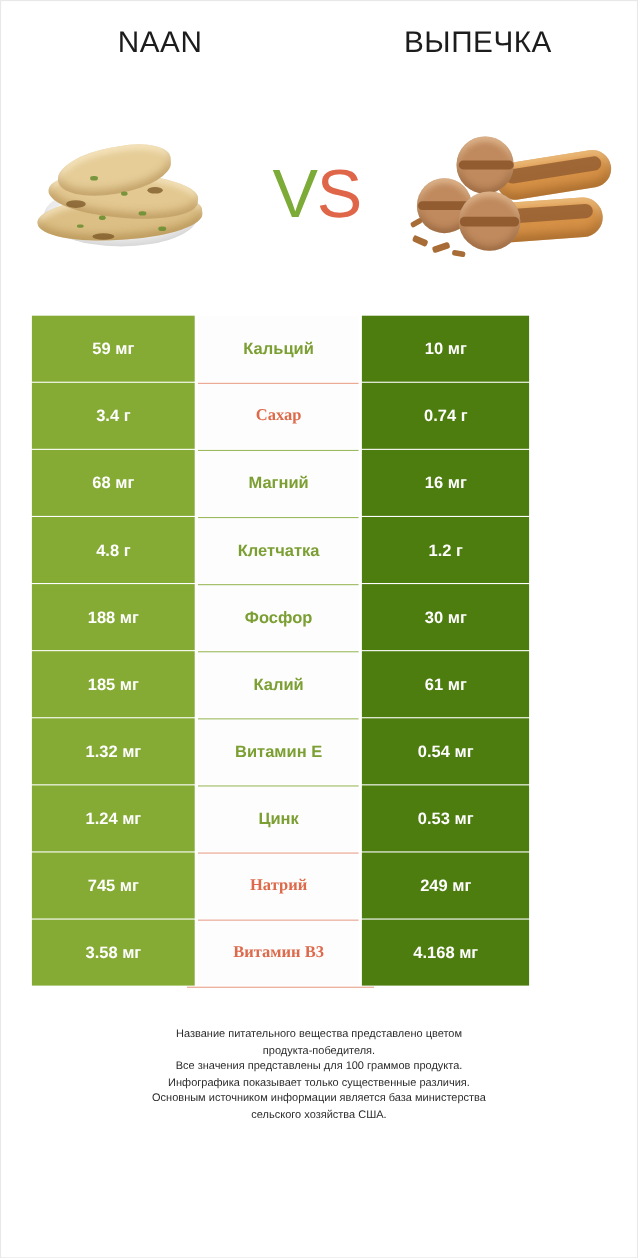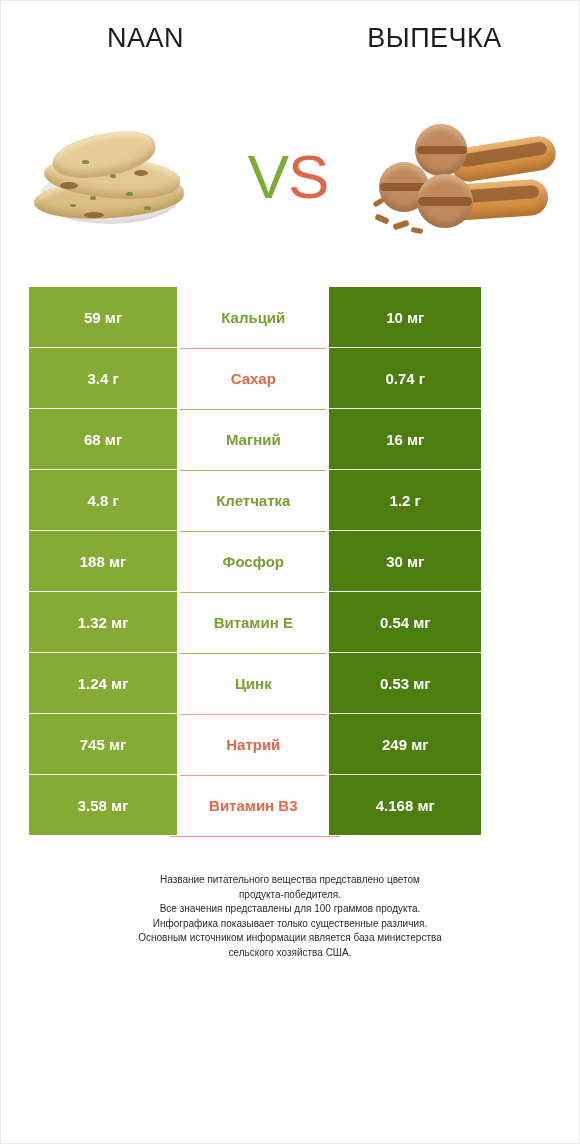--- a/index.html
+++ b/index.html
@@ -142,21 +142,21 @@
     color:#ffffff;
   }
   .cell.mid{
     width:170px;
     margin:0 3px;
     background:#fdfdfd;
     font-size:15px;
     border-top:1px solid transparent;
   }
   .cell.mid.win-left{color:#7b9f32;border-top-color:#9dbb5e;}
-  .cell.mid.win-right{color:#dd6a4b;border-top-color:#e9a18a;}
+  .cell.mid.win-right{color:#dd6a4b;border-top-color:#e9a18a;font-family:Liberation Serif, serif;}
   .row:first-child .cell.mid{border-top-color:transparent;}
   .cell.right{
     width:176px;
     background:#4d7c0f;
     color:#ffffff;
   }
   .table-underline{
     width:170px;
     margin:0 auto;
     height:1px;
@@ -247,20 +247,25 @@
         <div class="cell left">4.8 г</div>
         <div class="cell mid win-left">Клетчатка</div>
         <div class="cell right">1.2 г</div>
       </div>
       <div class="row">
         <div class="cell left">188 мг</div>
         <div class="cell mid win-left">Фосфор</div>
         <div class="cell right">30 мг</div>
       </div>
       <div class="row">
+        <div class="cell left">185 мг</div>
+        <div class="cell mid win-left">Калий</div>
+        <div class="cell right">61 мг</div>
+      </div>
+      <div class="row">
         <div class="cell left">1.32 мг</div>
         <div class="cell mid win-left">Витамин E</div>
         <div class="cell right">0.54 мг</div>
       </div>
       <div class="row">
         <div class="cell left">1.24 мг</div>
         <div class="cell mid win-left">Цинк</div>
         <div class="cell right">0.53 мг</div>
       </div>
       <div class="row">

